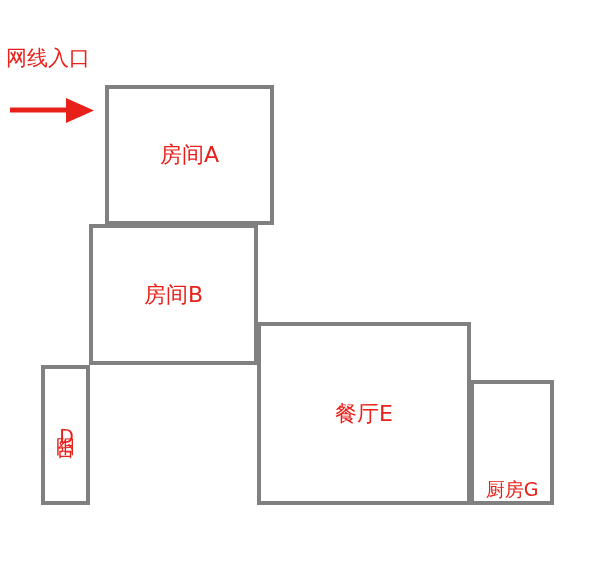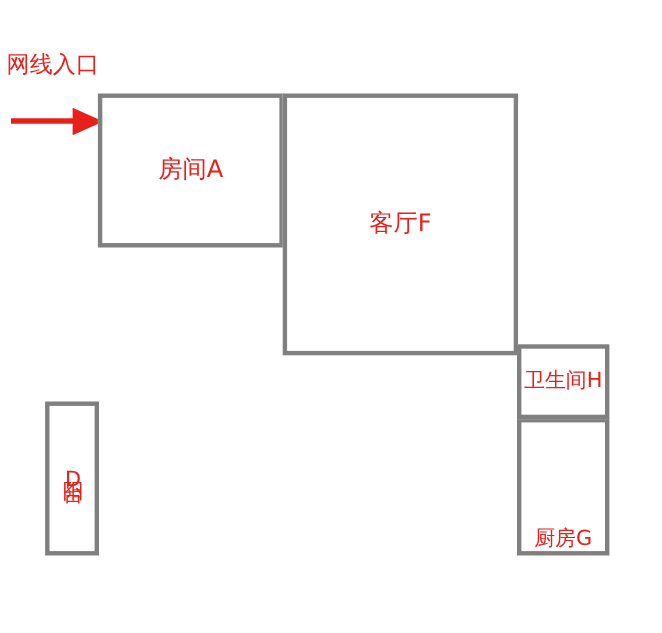--- a/index.html
+++ b/index.html
@@ -52,21 +52,21 @@
     font-size: 19px;
     line-height: 1.05;
     letter-spacing: 1px;
   }
 
   .room-label.small {
     font-size: 19px;
   }
 
   
-  #room-a  { left: 89px;  top: 85px;  width: 169px; height: 140px; }
+  #room-a  { left: 105px;  top: 85px;  width: 169px; height: 140px; }
   #room-b  { left: 89px;  top: 224px; width: 169px; height: 141px; }
   #room-c  { left: 89px;  top: 364px; width: 169px; height: 141px; }
   #room-d  { left: 41px;  top: 365px; width: 49px;  height: 140px; }
   #room-e  { left: 257px; top: 322px; width: 214px; height: 183px; }
   #room-f  { left: 257px; top: 85px;  width: 214px; height: 238px; }
   #room-g  { left: 470px; top: 380px; width: 84px;  height: 125px; align-items: flex-end; }
   #room-h  { left: 470px; top: 313px; width: 84px;  height: 68px;  }
 
   
   #entry-annotation {
@@ -107,32 +107,32 @@
     <svg id="entry-arrow" viewBox="0 0 90 32">
       <line x1="2" y1="16" x2="62" y2="16" stroke="#e8201a" stroke-width="5"></line>
       <polygon points="58,4 86,16.5 58,29" fill="#e8201a"></polygon>
     </svg>
   </div>
 
   <div class="room" id="room-a">
     <span class="room-label">房间A</span>
   </div>
 
+  <div class="room" id="room-b">
+    <span class="room-label">房间B</span>
+  </div>
 
 
   <div class="room" id="room-d">
     <span class="room-label vertical">阳台D</span>
   </div>
 
+  <div class="room" id="room-e">
+    <span class="room-label">餐厅E</span>
+  </div>
 
-  <div class="room" id="room-f">
-    <span class="room-label">客厅F</span>
-  </div>
 
   <div class="room" id="room-g">
     <span class="room-label small">厨房G</span>
   </div>
 
-  <div class="room" id="room-h">
-    <span class="room-label small">卫生间H</span>
-  </div>
 
 </div>
 
 </body></html>

